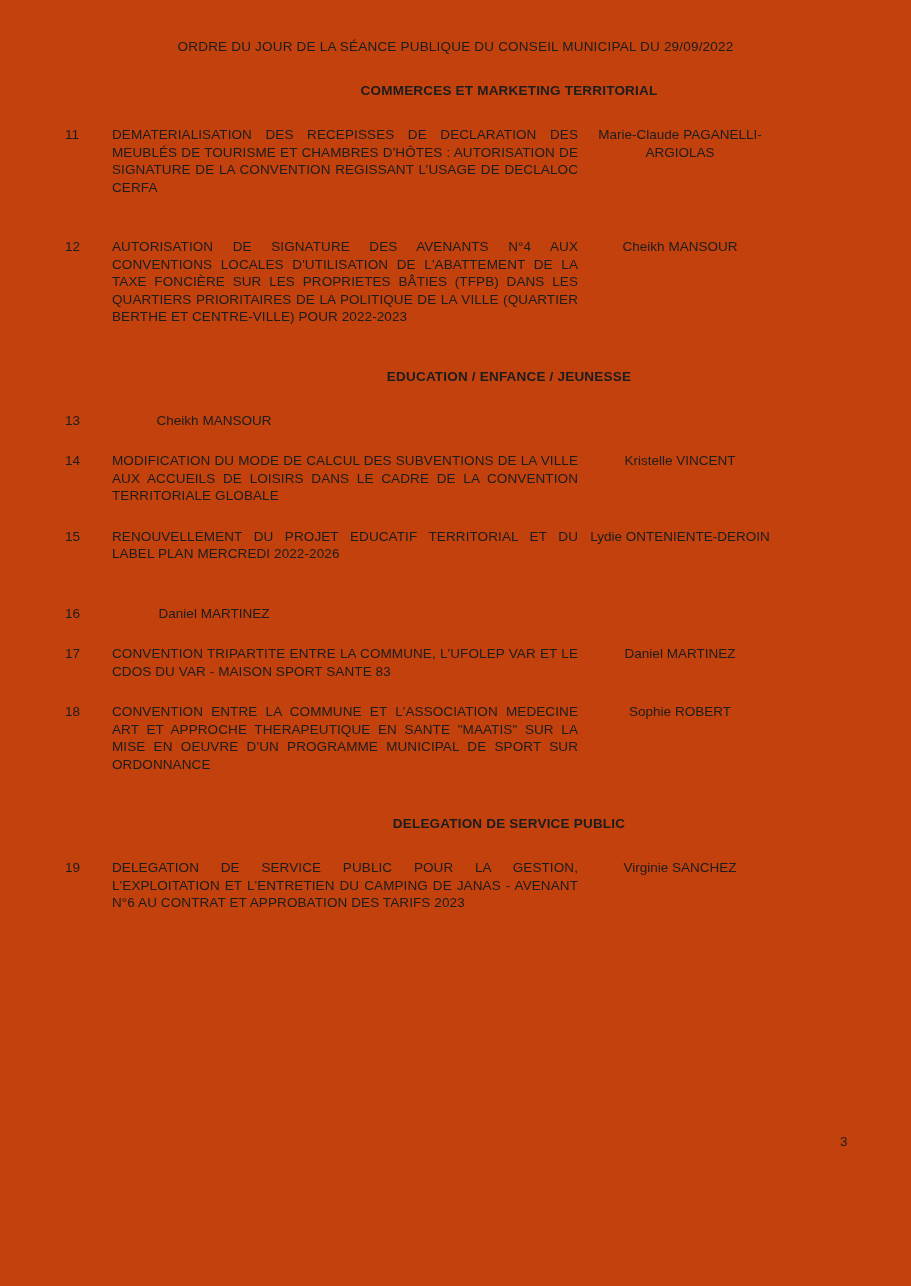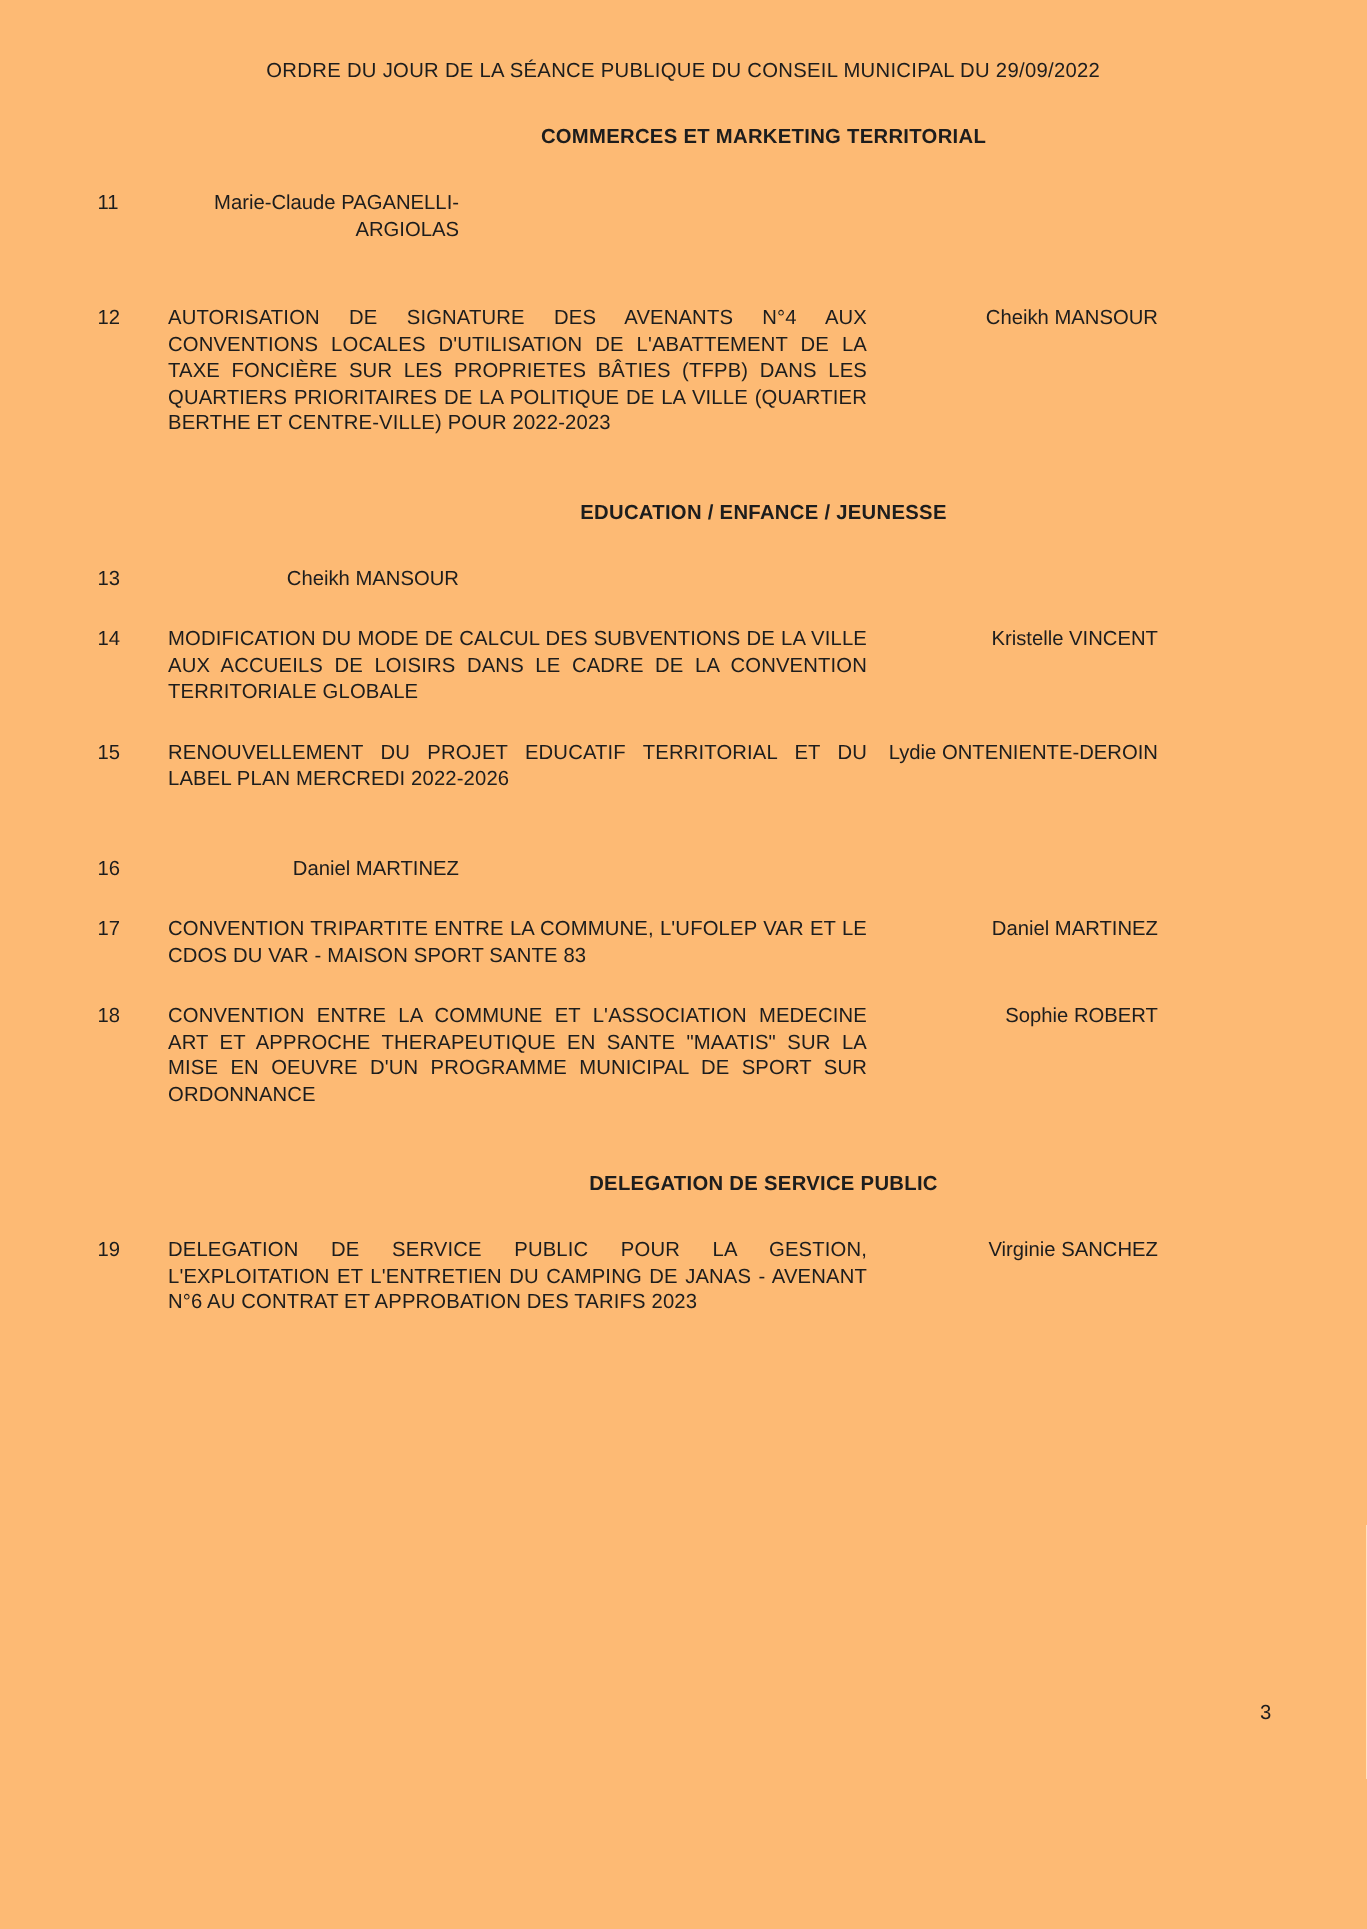--- a/index.html
+++ b/index.html
@@ -4,21 +4,21 @@
 <style>
   html, body {
     margin: 0;
     padding: 0;
     background: #ffffff;
   }
   .page {
     position: relative;
     width: 911px;
     height: 1286px;
-    background: #fdba74;
+    background: #c2410c;
     font-family: "Liberation Sans", sans-serif;
     color: #1d1d1d;
     overflow: hidden;
     box-sizing: border-box;
   }
   .doc-title {
     margin-top: 38px;
     text-align: center;
     font-size: 13.5px;
     line-height: 17px;
@@ -63,21 +63,21 @@
     font-size: 13.5px;
     line-height: 17.5px;
     text-align: justify;
     letter-spacing: 0.1px;
   }
   .item-rapporteur {
     flex: 0 0 184px;
     margin-left: 10px;
     font-size: 13.5px;
     line-height: 17.5px;
-    text-align: right;
+    text-align: center;
   }
   .page-number {
     position: absolute;
     top: 1133px;
     left: 840px;
     font-size: 13.5px;
     line-height: 17px;
   }
 </style>
 </head>
@@ -85,20 +85,21 @@
 
 <main class="page">
   <div class="doc-title">ORDRE DU JOUR DE LA SÉANCE PUBLIQUE DU CONSEIL MUNICIPAL DU 29/09/2022</div>
 
   <div class="sections" id="sections">
   <section class="section">
     <h2 class="section-heading">COMMERCES ET MARKETING TERRITORIAL</h2>
     <div class="items">
   <div class="item">
     <div class="item-number">11</div>
+    <div class="item-title">DEMATERIALISATION DES RECEPISSES DE DECLARATION DES MEUBLÉS DE TOURISME ET CHAMBRES D'HÔTES : AUTORISATION DE SIGNATURE DE LA CONVENTION REGISSANT L’USAGE DE DECLALOC CERFA</div>
     <div class="item-rapporteur">Marie-Claude PAGANELLI-ARGIOLAS</div>
   </div>
 </div>
   </section>
 
   <section class="section">
     <div class="items">
   <div class="item">
     <div class="item-number">12</div>
     <div class="item-title">AUTORISATION DE SIGNATURE DES AVENANTS N°4 AUX CONVENTIONS LOCALES D'UTILISATION DE L'ABATTEMENT DE LA TAXE FONCIÈRE SUR LES PROPRIETES BÂTIES (TFPB) DANS LES QUARTIERS PRIORITAIRES DE LA POLITIQUE DE LA VILLE (QUARTIER BERTHE ET CENTRE-VILLE) POUR 2022-2023</div>

